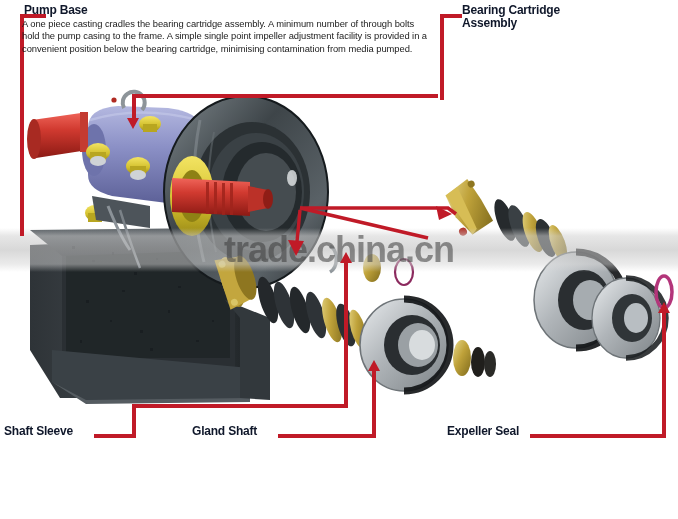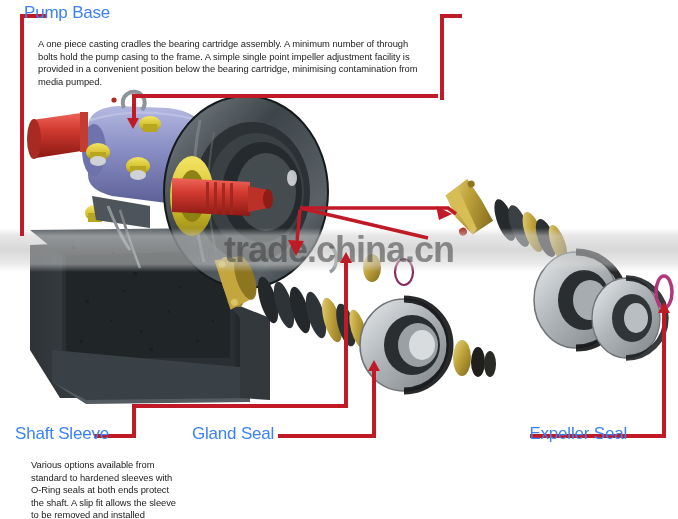--- a/index.html
+++ b/index.html
@@ -7,40 +7,40 @@
     width:678px;height:519px;position:relative;overflow:hidden;
     font-family:"Liberation Sans","DejaVu Sans",sans-serif;
     color:#1a1a1a;
   }
   .stage{position:absolute;inset:0;}
 
   
   .callout{position:absolute;}
   .callout h2{
     margin:0 0 1px 0;
-    font-size:17px;
-    font-weight:normal;
+    font-size:12px;
+    font-weight:bold;
     line-height:1.08;
     letter-spacing:-0.2px;
-    color:#3b82f6;
+    color:#0f172a;
     white-space:pre-line;
   }
   .callout p{
-    margin:16px;
+    margin:0;
     font-size:9.4px;
     line-height:1.33;
     color:#1b1b1b;
     letter-spacing:-0.05px;
   }
   #c-pump{left:22px;top:4px;width:412px;}
   #c-pump h2{margin-left:2px;}
   #c-bearing{left:462px;top:4px;width:150px;}
-  #c-shaft{left:15px;top:425px;width:178px;}
+  #c-shaft{left:4px;top:425px;width:178px;}
   #c-gland{left:192px;top:425px;width:200px;}
-  #c-expeller{left:447px;top:425px;width:180px;text-align:right;}
+  #c-expeller{left:447px;top:425px;width:180px;}
 
   
   .rl{position:absolute;background:#C01A27;}
   .rl.h{height:4px;}
   .rl.v{width:4px;}
 
   
   .arrow{position:absolute;width:0;height:0;}
   .arrow.down{border-left:6px solid transparent;border-right:6px solid transparent;border-top:11px solid #C01A27;}
   .arrow.up{border-left:6px solid transparent;border-right:6px solid transparent;border-bottom:11px solid #C01A27;}
@@ -323,28 +323,29 @@
   <div class="rl h" style="left:530px;top:434px;width:136px;"></div>
   <div class="rl v" style="left:662px;top:312px;height:126px;"></div>
   <div class="arrow up" style="left:658px;top:302px;"></div>
 
   <div class="callout" id="c-pump">
     <h2>Pump Base</h2>
     <p>A one piece casting cradles the bearing cartridge assembly. A minimum number of through bolts hold the pump casing to the frame. A simple single point impeller adjustment facility is provided in a convenient position below the bearing cartridge, minimising contamination from media pumped.</p>
   </div>
 
   <div class="callout" id="c-bearing">
+    <h2>Bearing Cartridge
+Assembly</h2>
   </div>
 
   <div class="callout" id="c-shaft">
     <h2>Shaft Sleeve</h2>
-    <p>Various options available from standard to hardened sleeves with O-Ring seals at both ends protect the shaft. A slip fit allows the sleeve to be removed and installed quickly.</p>
   </div>
 
   <div class="callout" id="c-gland">
-    <h2>Gland Seal</h2>
+    <h2>Gland Shaft</h2>
   </div>
 
   <div class="callout" id="c-expeller">
     <h2>Expeller Seal</h2>
   </div>
 
 </div>
 
 </body></html>

